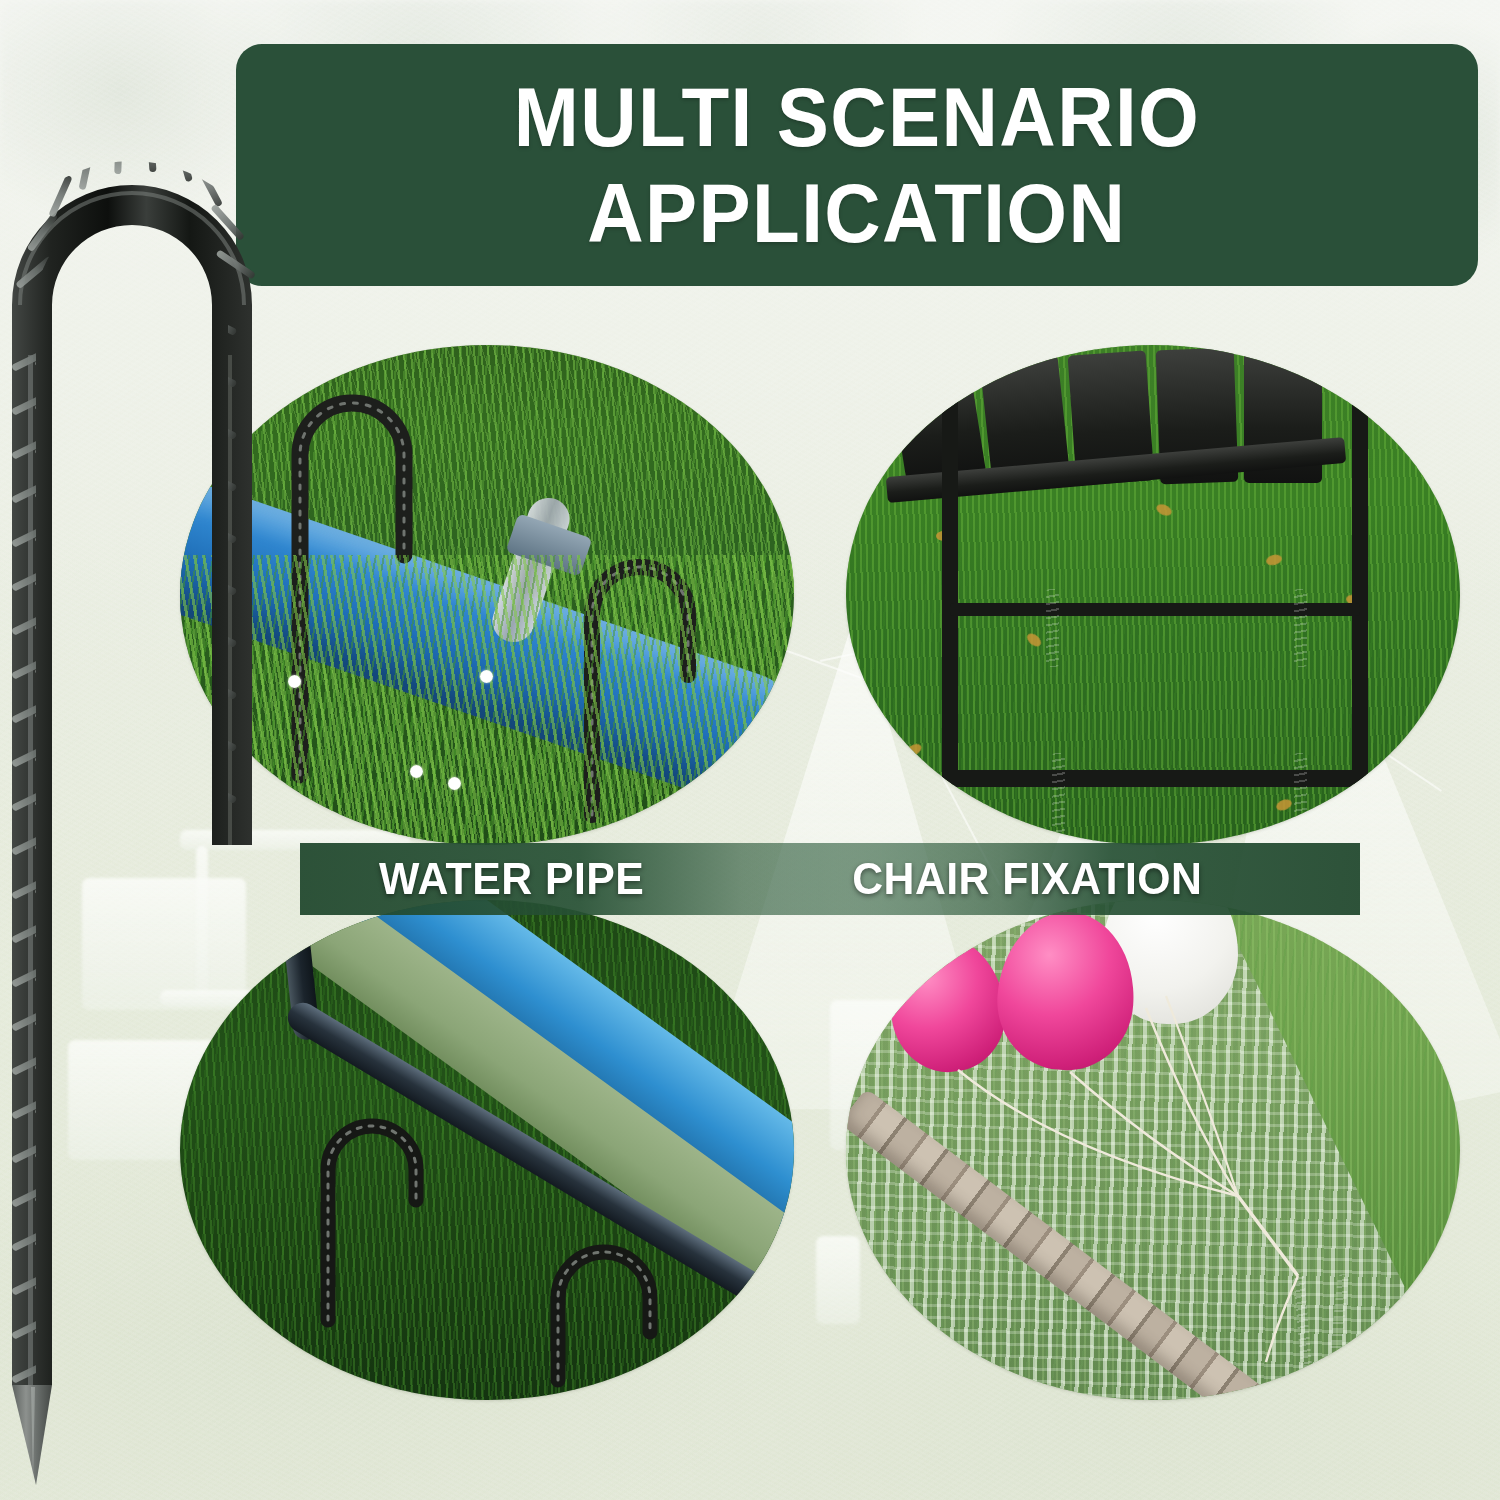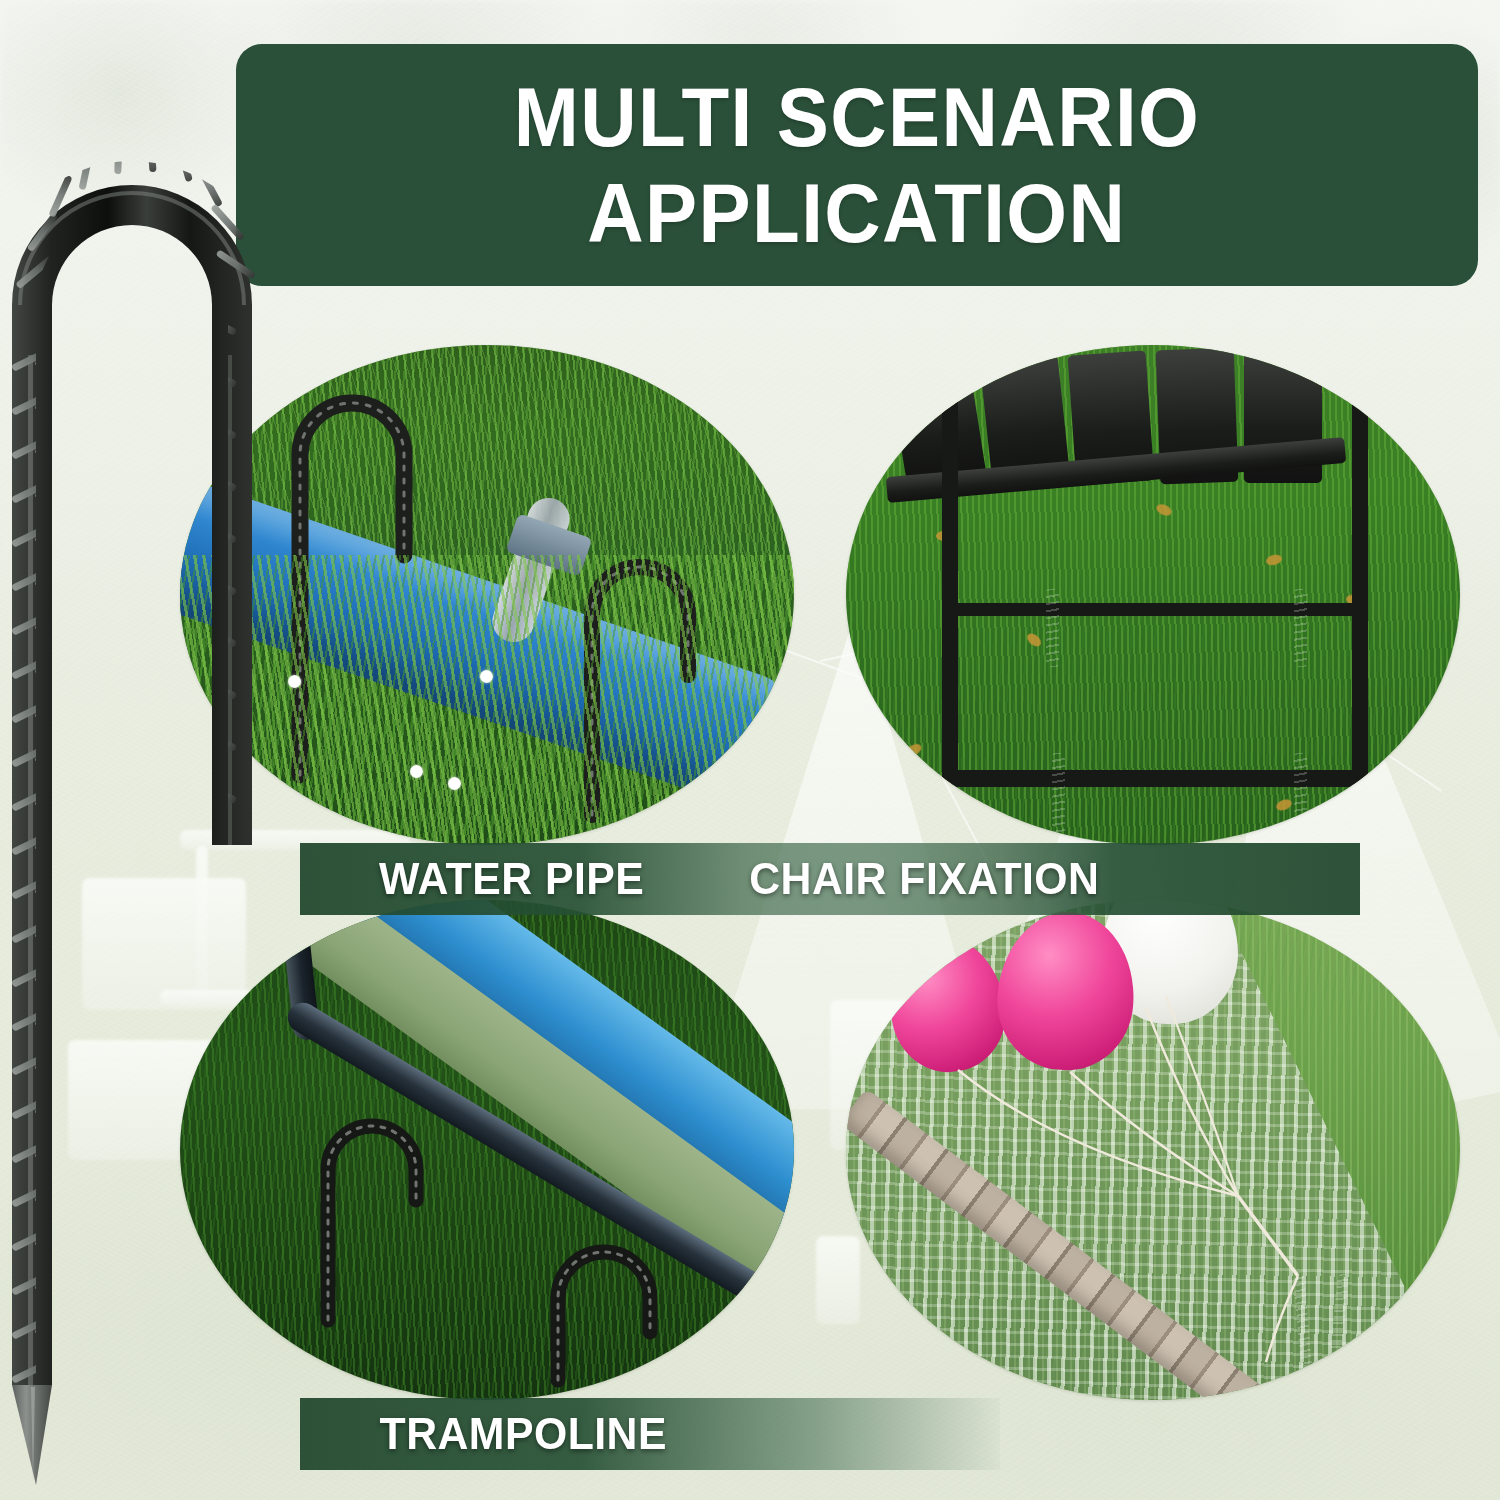--- a/index.html
+++ b/index.html
@@ -287,21 +287,21 @@
   
   .label-bar {
     position:absolute;
     height:72px;
     display:flex;
     align-items:center;
     z-index:8;
   }
   .label-bar.left  { justify-content:flex-start; padding-left:72px;
     background:linear-gradient(90deg, rgba(33,72,46,.94) 0%, rgba(38,80,52,.92) 40%, rgba(60,104,74,.55) 74%, rgba(120,150,120,.06) 100%); }
-  .label-bar.right { justify-content:flex-start;  padding-right:46px;
+  .label-bar.right { justify-content:center;  padding-right:46px;
     background:linear-gradient(270deg, rgba(33,72,46,.94) 0%, rgba(38,80,52,.92) 40%, rgba(60,104,74,.55) 74%, rgba(120,150,120,.06) 100%); }
   .label-text {
     color:#ffffff;
     font-family:"Liberation Sans Narrow","Liberation Sans", sans-serif;
     font-weight:bold;
     font-size:45px;
     letter-spacing:.5px;
     transform:scaleX(.95);
     white-space:nowrap;
     text-shadow:0 2px 5px rgba(0,0,0,.45);
@@ -584,18 +584,15 @@
   </div>
 
   <div class="label-bar left lb1">
     <span class="label-text">WATER PIPE</span>
   </div>
 
   <div class="label-bar right lb2">
     <span class="label-text">CHAIR FIXATION</span>
   </div>
 
-  <div class="label-bar left lb3">
-    <span class="label-text">TRAMPOLINE</span>
-  </div>
 
 
 </div>
 
 </body></html>

